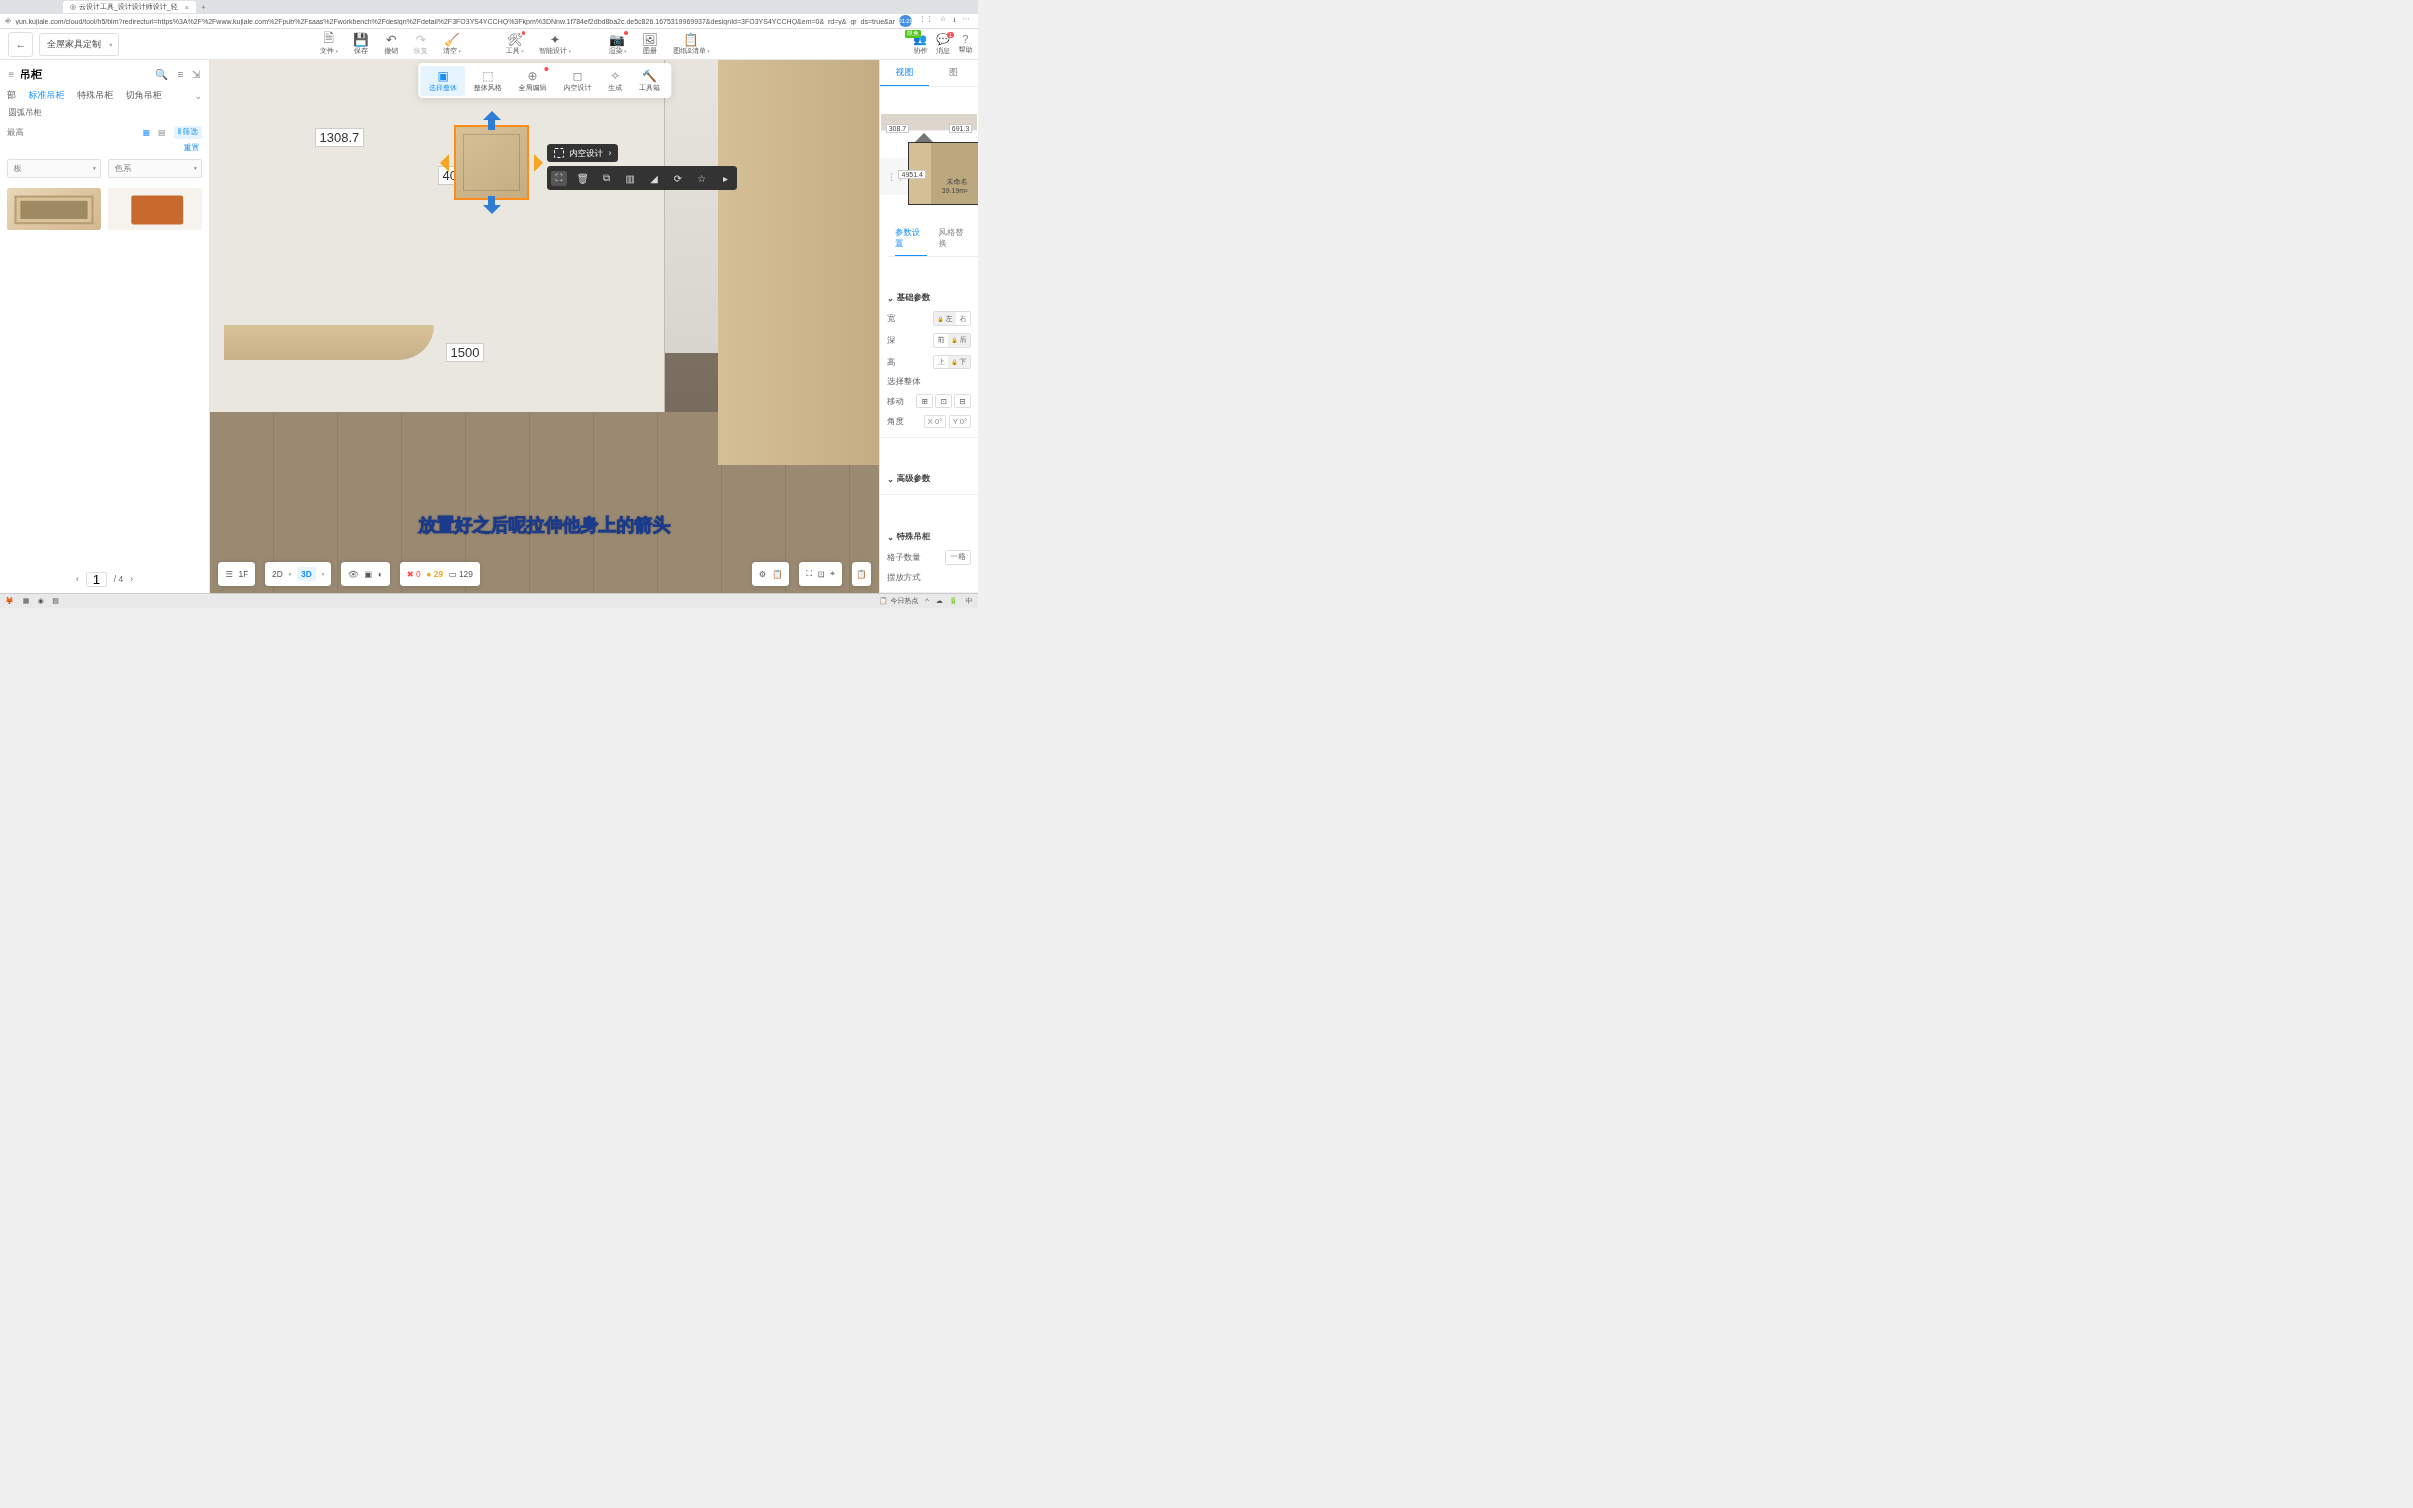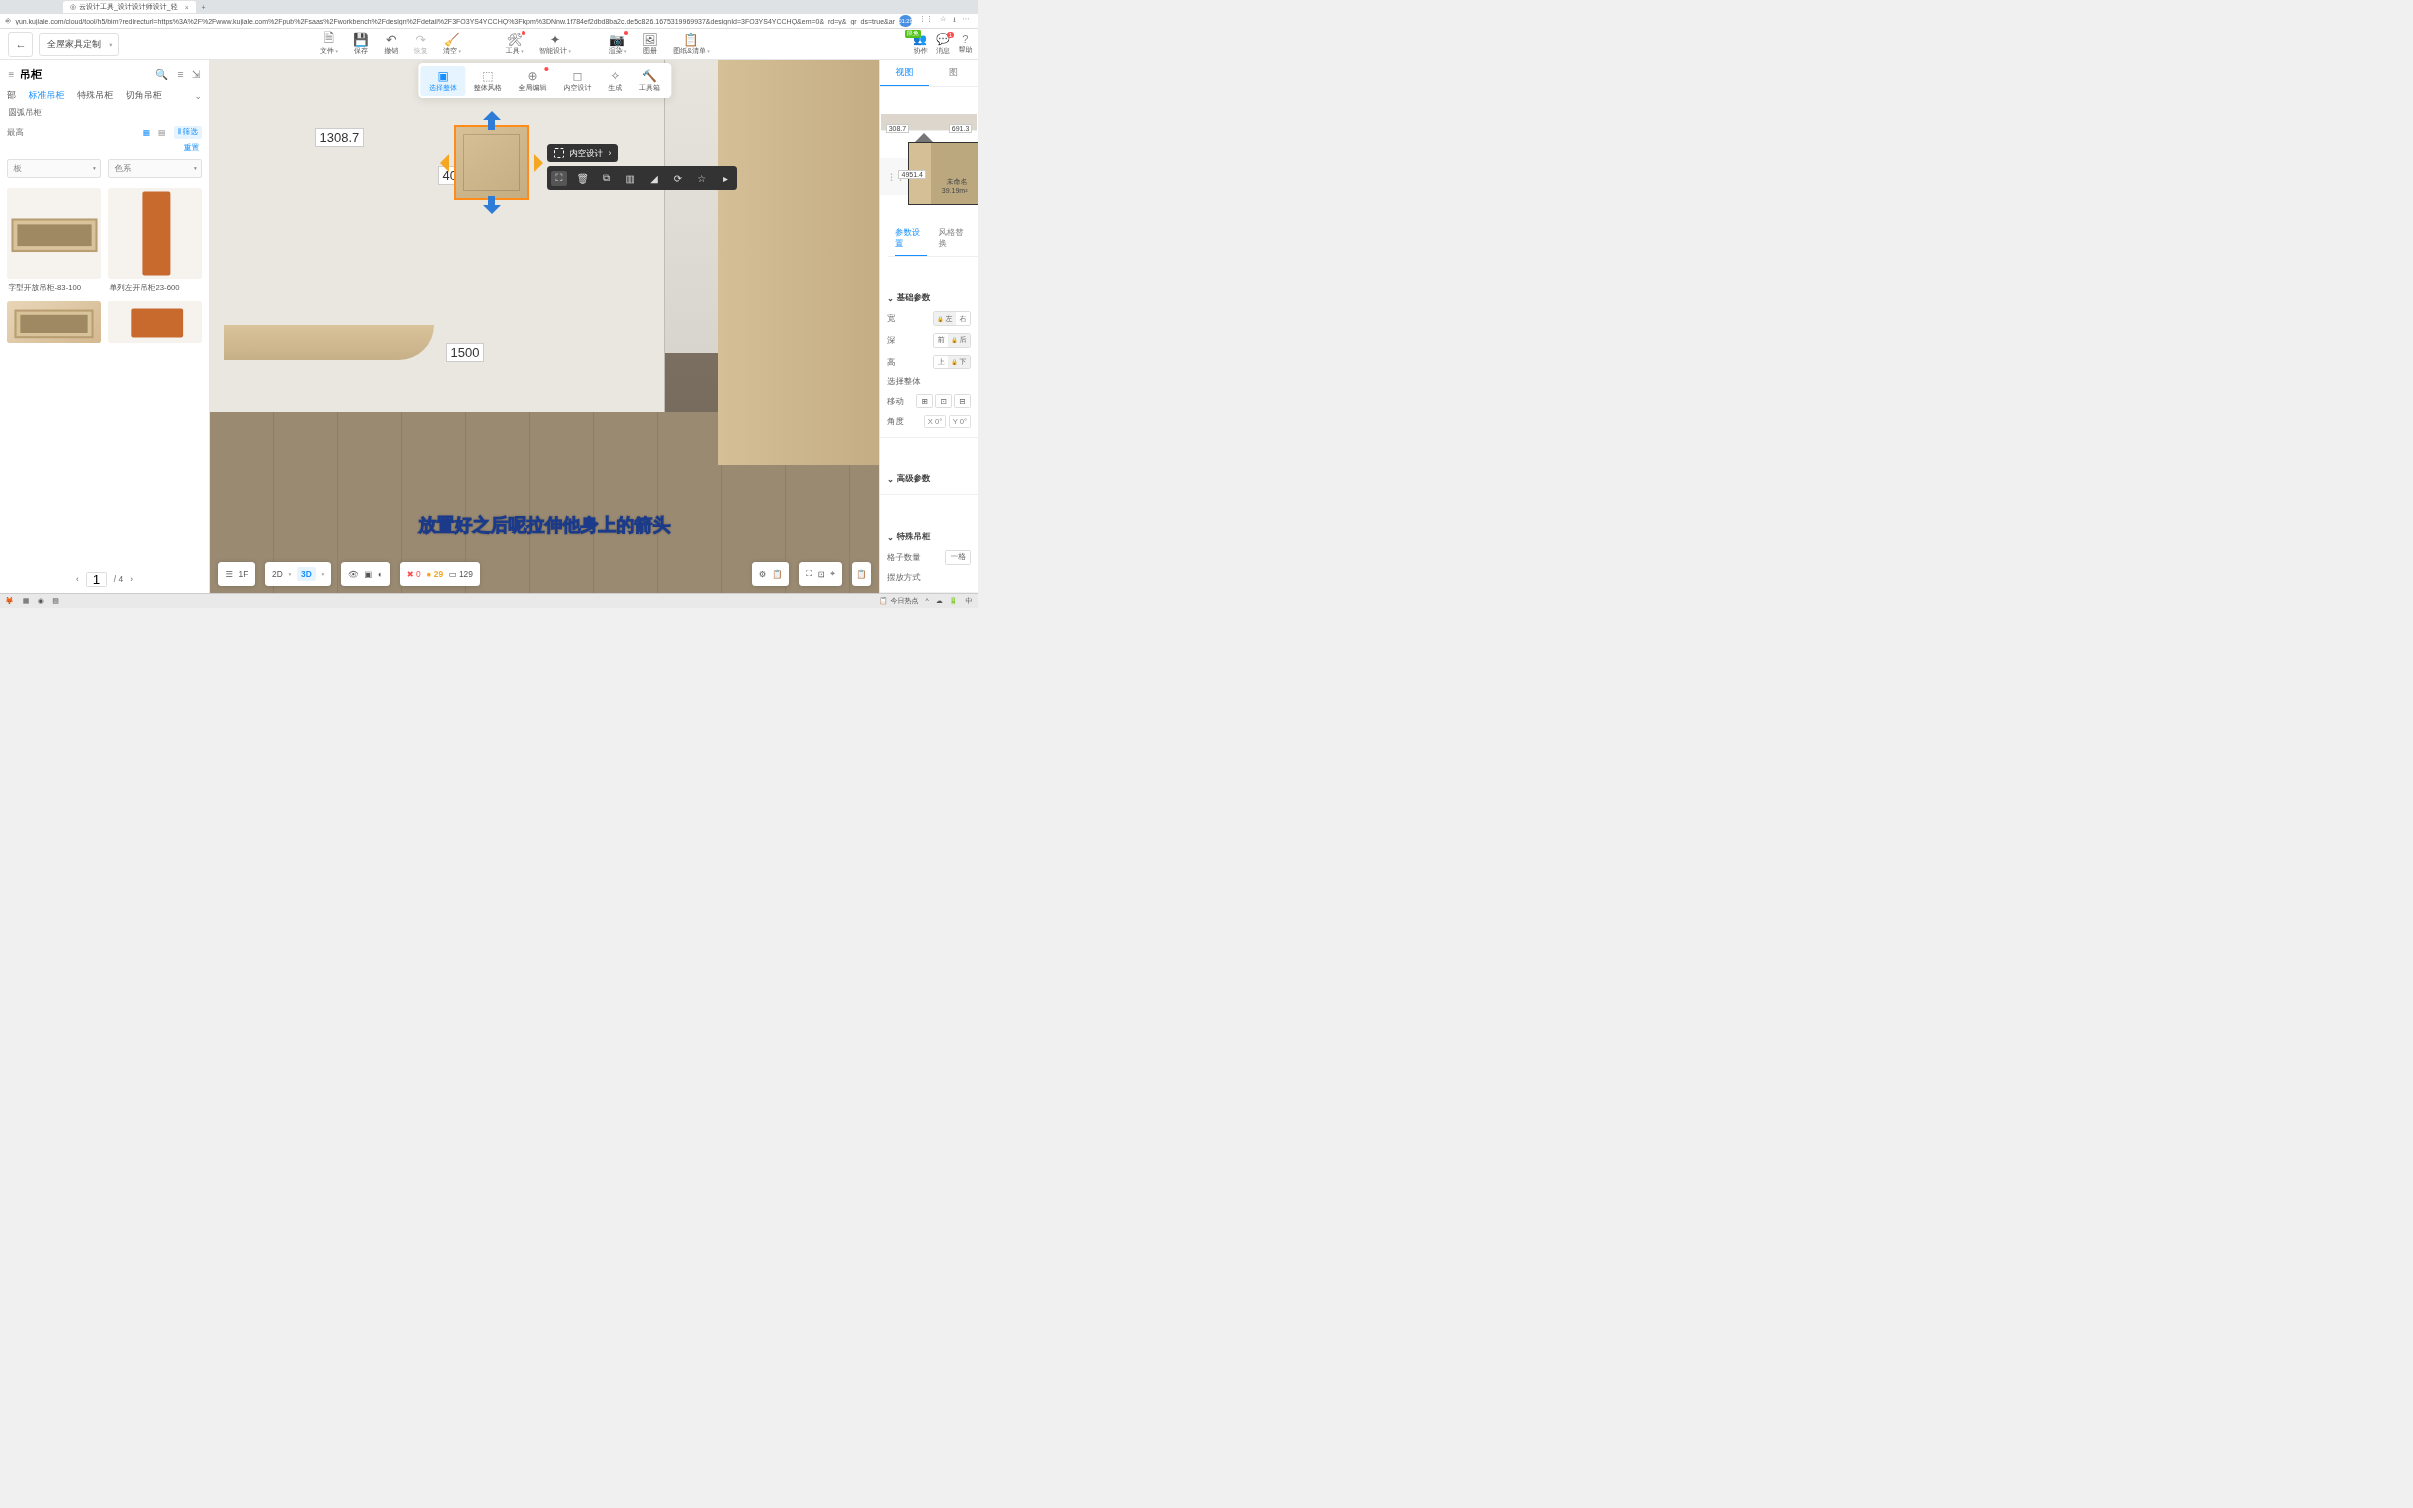--- a/index.html
+++ b/index.html
@@ -275,39 +275,20 @@
             <span>板</span>
           </div>
         <div class="lp-dd">
             <span>色系</span>
           </div>
       </div>
 
       <div class="grid">
         <div class="grid-row">
           <div class="grid-item">
-            <div class="thumb">
-                <svg width="91" height="49" viewBox="0 0 130 70">
-                  <rect x="5" y="15" width="120" height="45" fill="#d9c39a" stroke="#b89e72" stroke-width="3"></rect>
-                  <rect x="12" y="22" width="106" height="31" fill="#9e8962"></rect>
-                </svg>
-              </div>
-            <div class="label">字型开放吊柜-83-100</div>
-          </div>
-          <div class="grid-item">
-            <div class="thumb">
-                <svg width="42" height="91" viewBox="0 0 60 130">
-                  <rect x="12" y="5" width="40" height="120" fill="#c86a2e" rx="3"></rect>
-                </svg>
-              </div>
-            <div class="label">单列左开吊柜23-600</div>
-          </div>
-        </div>
-        <div class="grid-row">
-          <div class="grid-item">
             <div class="thumb bg-light-wood" style="height:42px">
                 <svg width="84" height="35" viewBox="0 0 120 50">
                   <rect x="5" y="8" width="110" height="38" fill="#d9c39a" stroke="#b89e72" stroke-width="3"></rect>
                   <rect x="12" y="14" width="96" height="26" fill="#9e8962"></rect>
                 </svg>
               </div>
           </div>
           <div class="grid-item">
             <div class="thumb" style="height:42px">
                 <svg width="63" height="38" viewBox="0 0 90 55">

